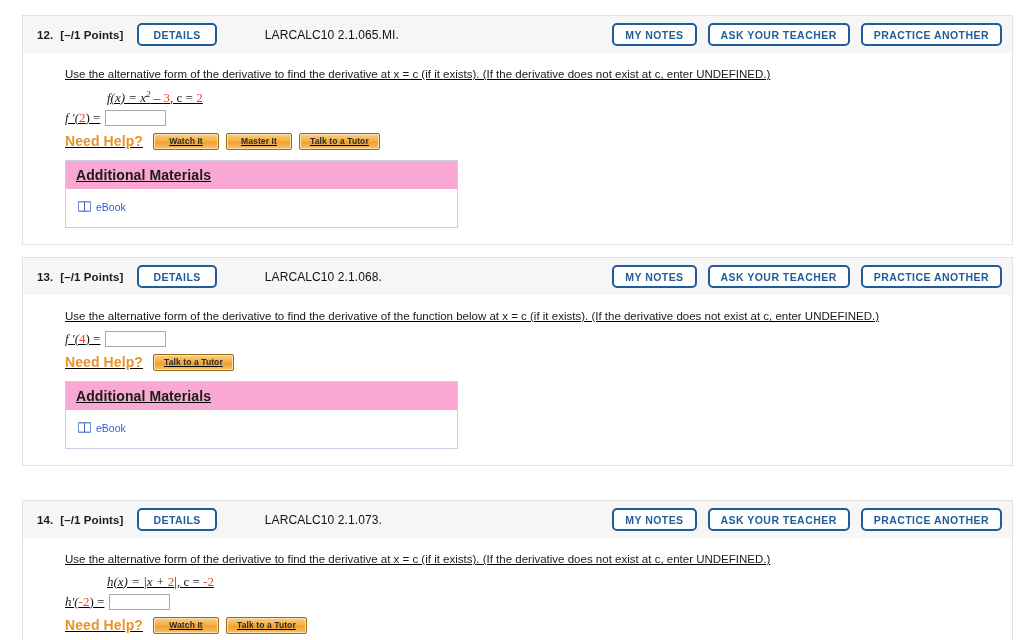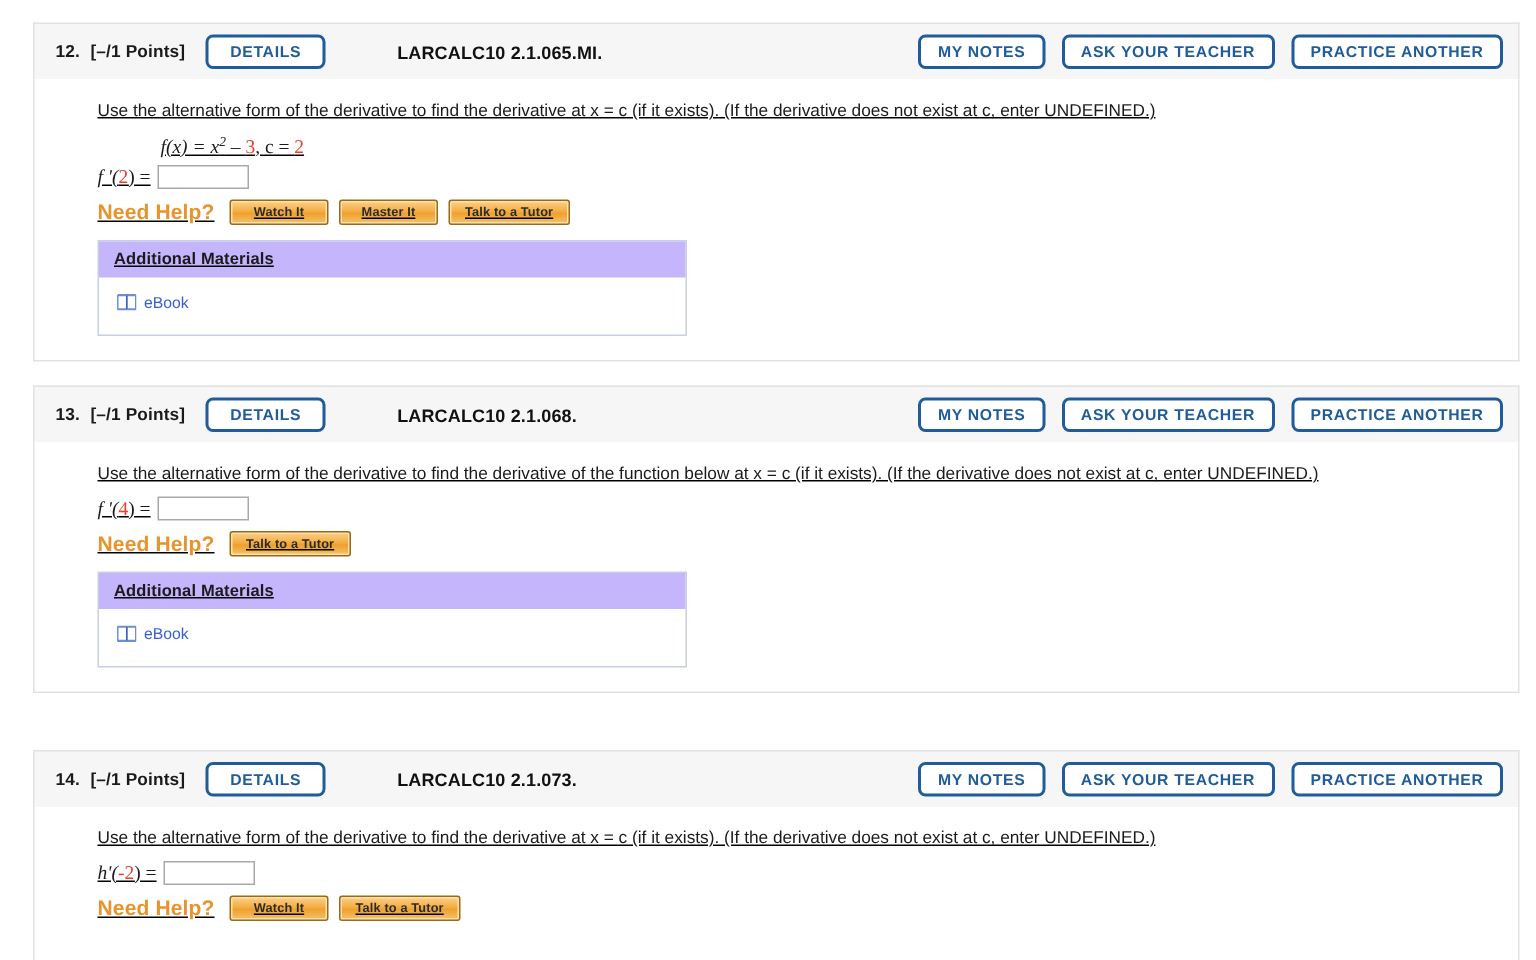--- a/index.html
+++ b/index.html
@@ -66,21 +66,21 @@
     line-height: 1;
     cursor: pointer;
     font-family: "Liberation Sans", sans-serif;
     white-space: nowrap;
   }
 
   .btn-details { padding: 5px 14px 4px 14px; }
 
   .q-code {
     font-size: 12px;
-    font-weight: bold;
+    font-weight: normal;
     color: #111111;
     margin-left: 16px;
     letter-spacing: 0.1px;
     padding-left: 32px;
   }
 
   .head-spacer { flex: 1 1 auto; }
 
   .head-actions {
     display: flex;
@@ -176,22 +176,22 @@
 
   
   .addmat {
     width: 393px;
     border: 1px solid #c8cfe4;
     background: #ffffff;
     margin-top: 4px;
   }
 
   .addmat-head {
-    background: #c4b5fd;
-    font-size: 11px;
+    background: #f9a8d4;
+    font-size: 14px;
     font-weight: bold;
     color: #1a1a1a;
     padding: 6px 0 6px 10px;
     letter-spacing: 0.1px;
   }
 
   .addmat-body {
     padding: 9px 0 11px 12px;
     min-height: 22px;
   }
@@ -320,20 +320,23 @@
       <span class="head-spacer"></span>
       <span class="head-actions">
         <button class="btn-outline">MY NOTES</button>
         <button class="btn-outline">ASK YOUR TEACHER</button>
         <button class="btn-outline">PRACTICE ANOTHER</button>
       </span>
     </div>
     <div class="qbody">
       <p class="prompt">Use the alternative form of the derivative to find the derivative at x = c (if it exists). (If the derivative does not exist at c, enter UNDEFINED.)</p>
 
+      <div class="mathline">
+        <span class="mi">h(x) = |x + </span><span class="red">2</span><span class="mn">|</span><span class="mn">, c = </span><span class="red">-2</span>
+      </div>
 
       <div class="mathline ans">
         <span><span class="mi">h'(</span><span class="red-i">-2</span><span class="mn">) =</span></span>
         <input class="ans-input" type="text" value="" style="">
       </div>
 
       <div class="needhelp">
         <span class="needhelp-label">Need Help?</span>
         <span class="btn-help">Watch It</span>
         <span class="btn-help">Talk to a Tutor</span>

